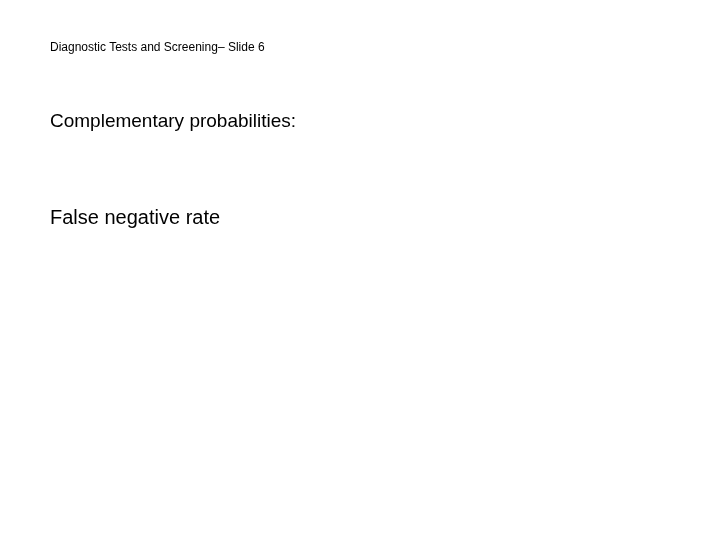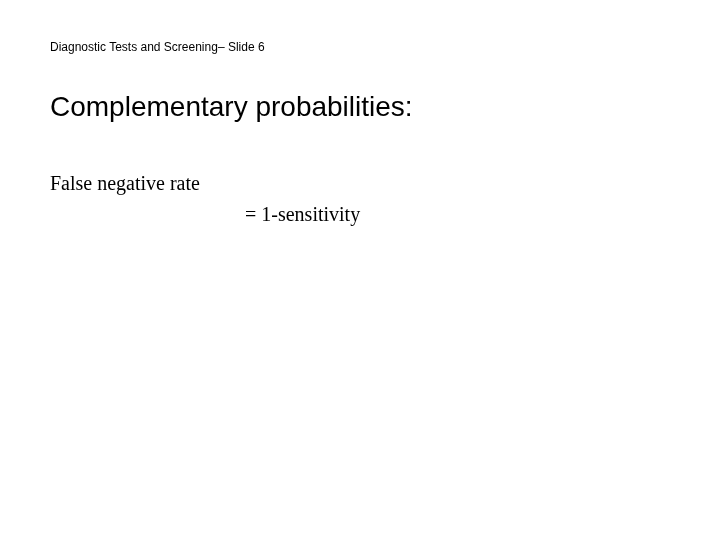--- a/index.html
+++ b/index.html
@@ -13,35 +13,34 @@
   }
   .slide {
     position: relative;
     width: 720px;
     height: 540px;
     box-sizing: border-box;
     padding: 40px 50px 0 50px;
   }
   .header {
     font-size: 12px;
-    margin-bottom: 37px;
+    margin-bottom: 56px;
   }
   .title {
-    font-size: 28px;
-    margin-bottom: 45px;
+    font-size: 19px;
+    margin-bottom: 70px;
   }
   .block {
     font-size: 20px;
     line-height: 1.55;
     margin-bottom: 45px;
   }
   .row {
     display: flex;
     align-items: flex-start;
-    font-family: Liberation Serif, serif;
   }
   .label-col {
     width: 195px;
     flex: 0 0 195px;
   }
   .eq-col {
     flex: 1;
   }
   .cond-bar {
     display: inline-block;
@@ -62,20 +61,16 @@
 <div class="slide">
 
   <div class="header">Diagnostic Tests and Screening– Slide 6</div>
 
   <div class="title">Complementary probabilities:</div>
 
   <div class="block">
     <div class="row">
       <div class="label-col">False negative rate</div>
     </div>
-    <div class="row">
-      <div class="label-col"></div>
-      <div class="eq-col">= 1-sensitivity</div>
-    </div>
   </div>
 
 
 </div>
 
 </body></html>

